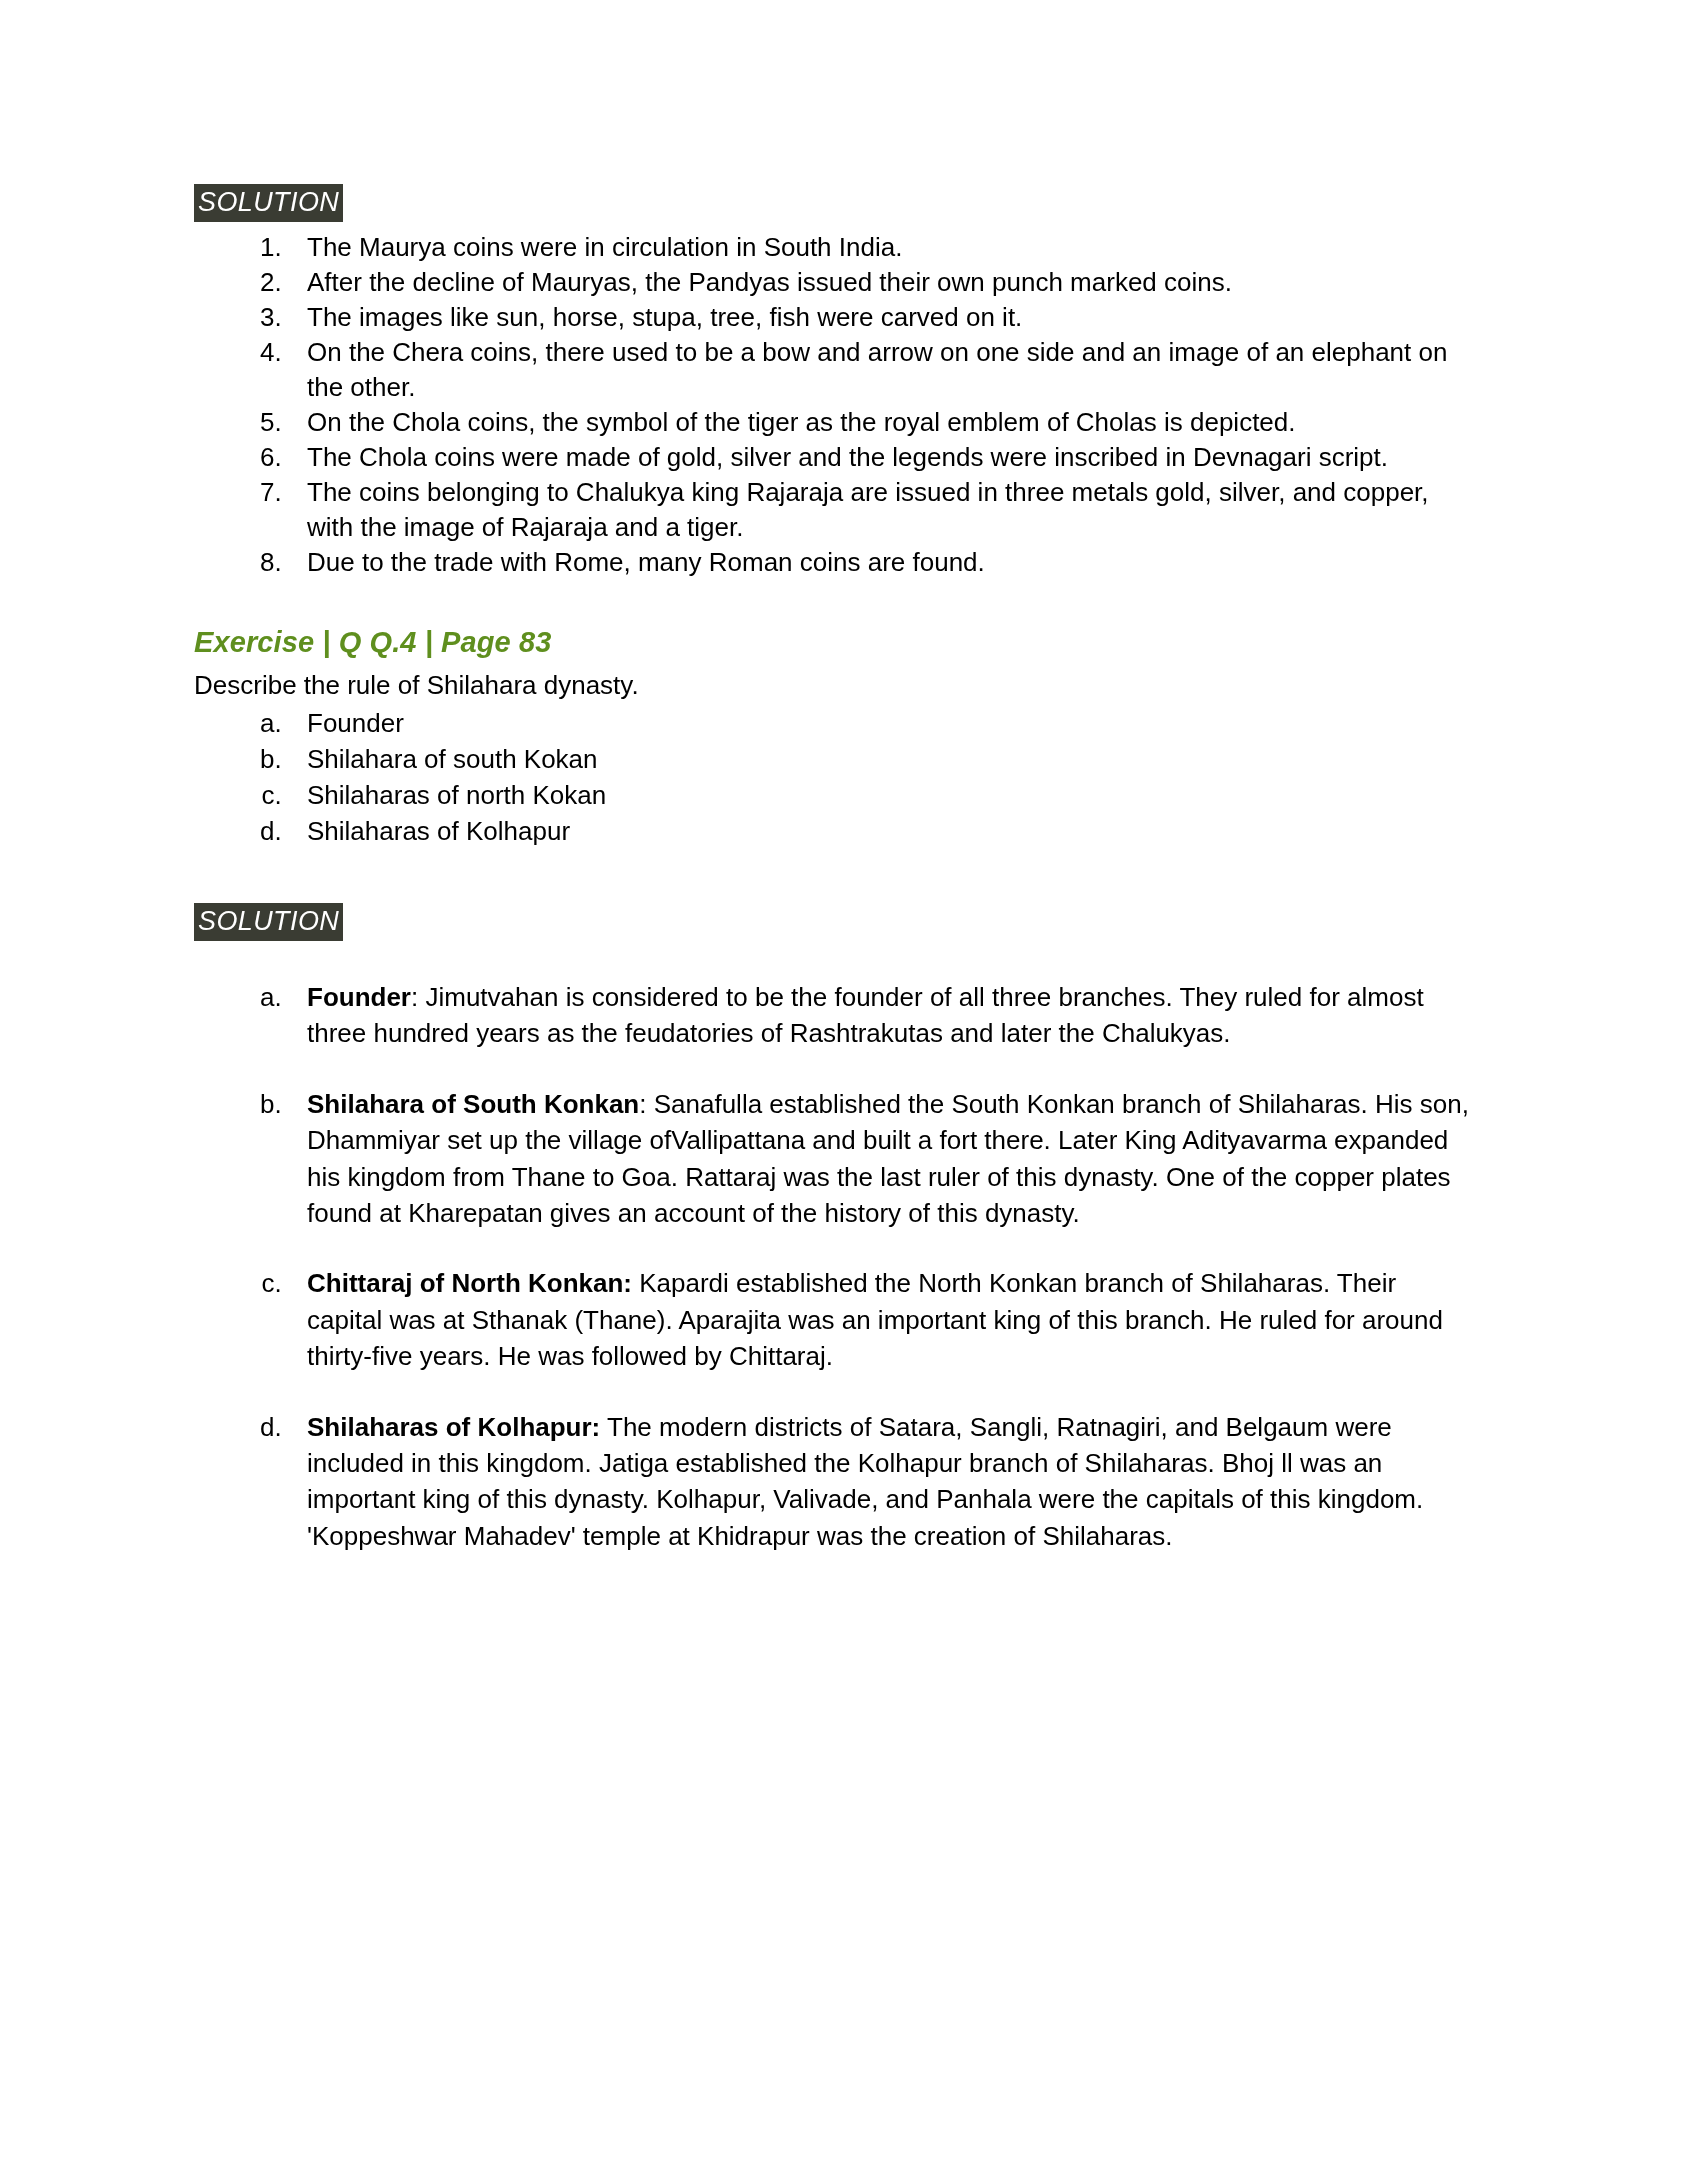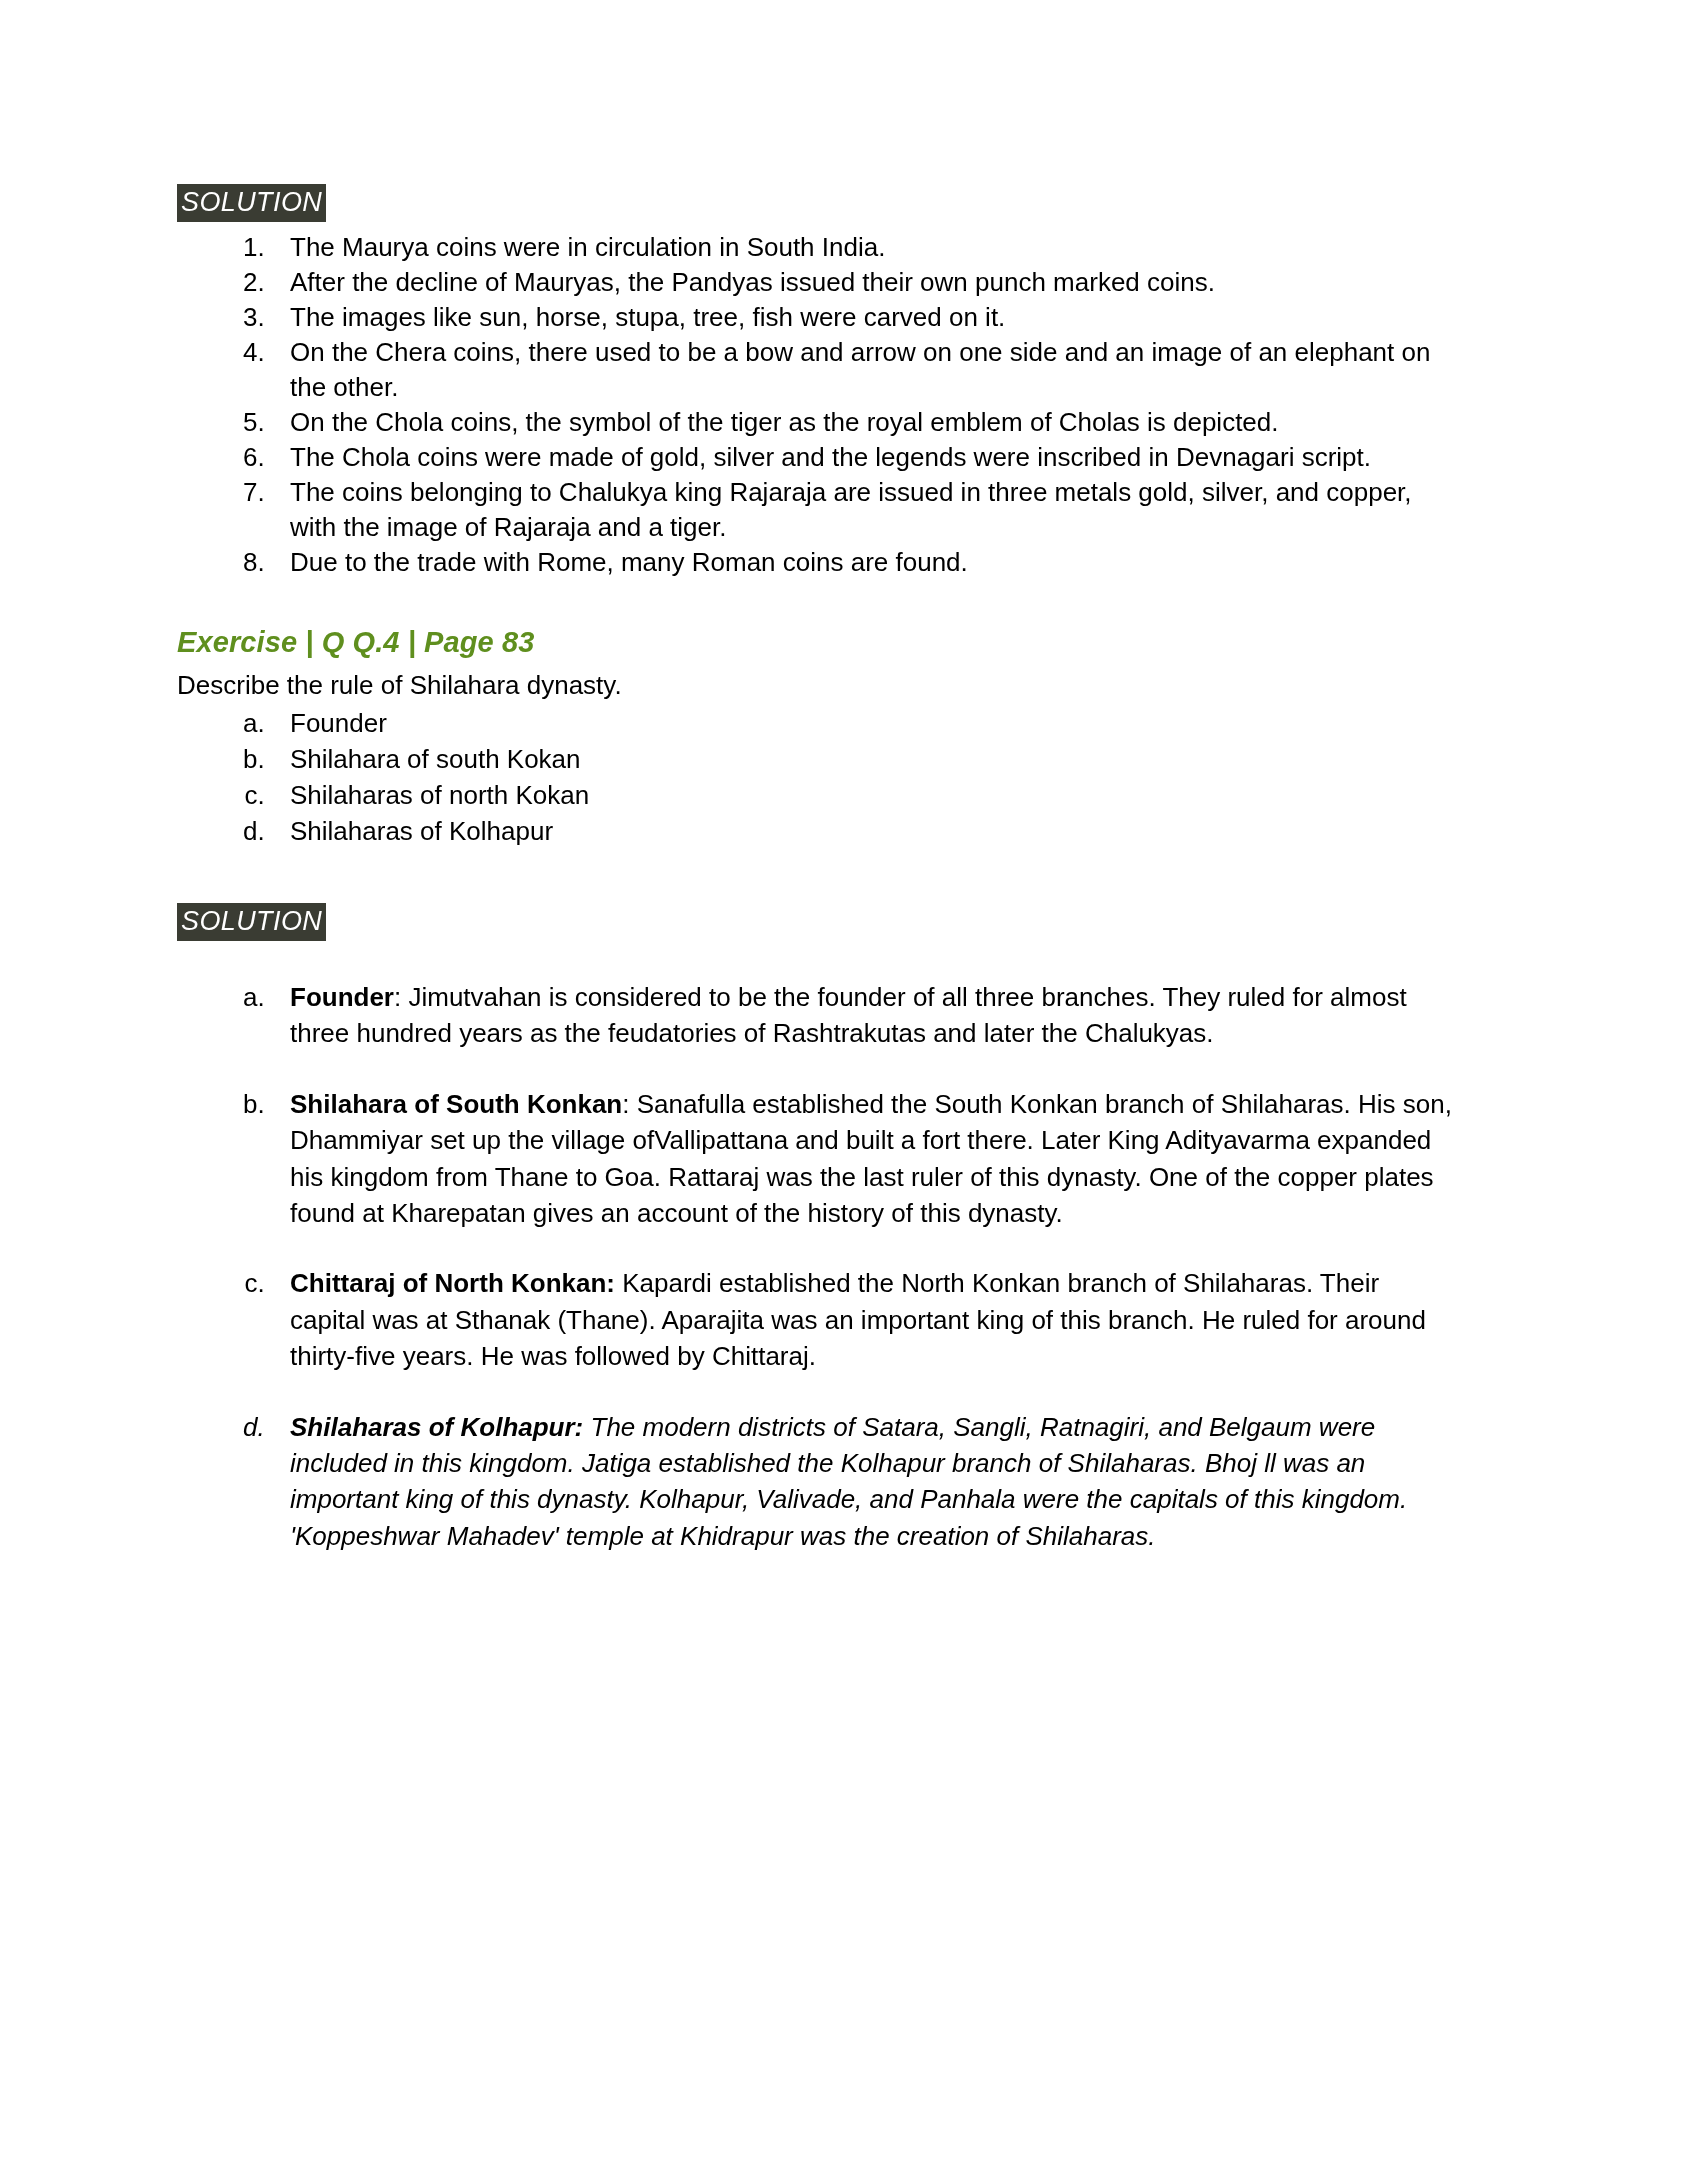--- a/index.html
+++ b/index.html
@@ -19,21 +19,21 @@
     position: relative;
     width: 1683px;
     height: 2178px;
     background: #ffffff;
     box-sizing: border-box;
     padding: 0;
   }
 
   .content {
     position: absolute;
-    left: 177px;
+    left: 194px;
     top: 184px;
     width: 1277px;
   }
 
   
   .solution-badge {
     display: inline-block;
     background: #3a3c33;
     color: #ffffff;
     font-style: italic;
@@ -70,21 +70,21 @@
     margin: 38px 0 0 0;
     padding-left: 95px;
     font-size: 26px;
     line-height: 1.40;
     list-style-type: lower-alpha;
   }
   ol.answer-list > li {
     padding-left: 18px;
     margin-bottom: 34px;
   }
-  ol.answer-list > li:last-child { margin-bottom: 16px; font-style: italic; }
+  ol.answer-list > li:last-child { margin-bottom: 16px; }
 
   .lbl { font-weight: bold; }
 
   
   .exercise-heading {
     margin: 46px 0 0 0;
     font-size: 29px;
     font-weight: bold;
     color: #5f8f1e;
     letter-spacing: 0.1px;

